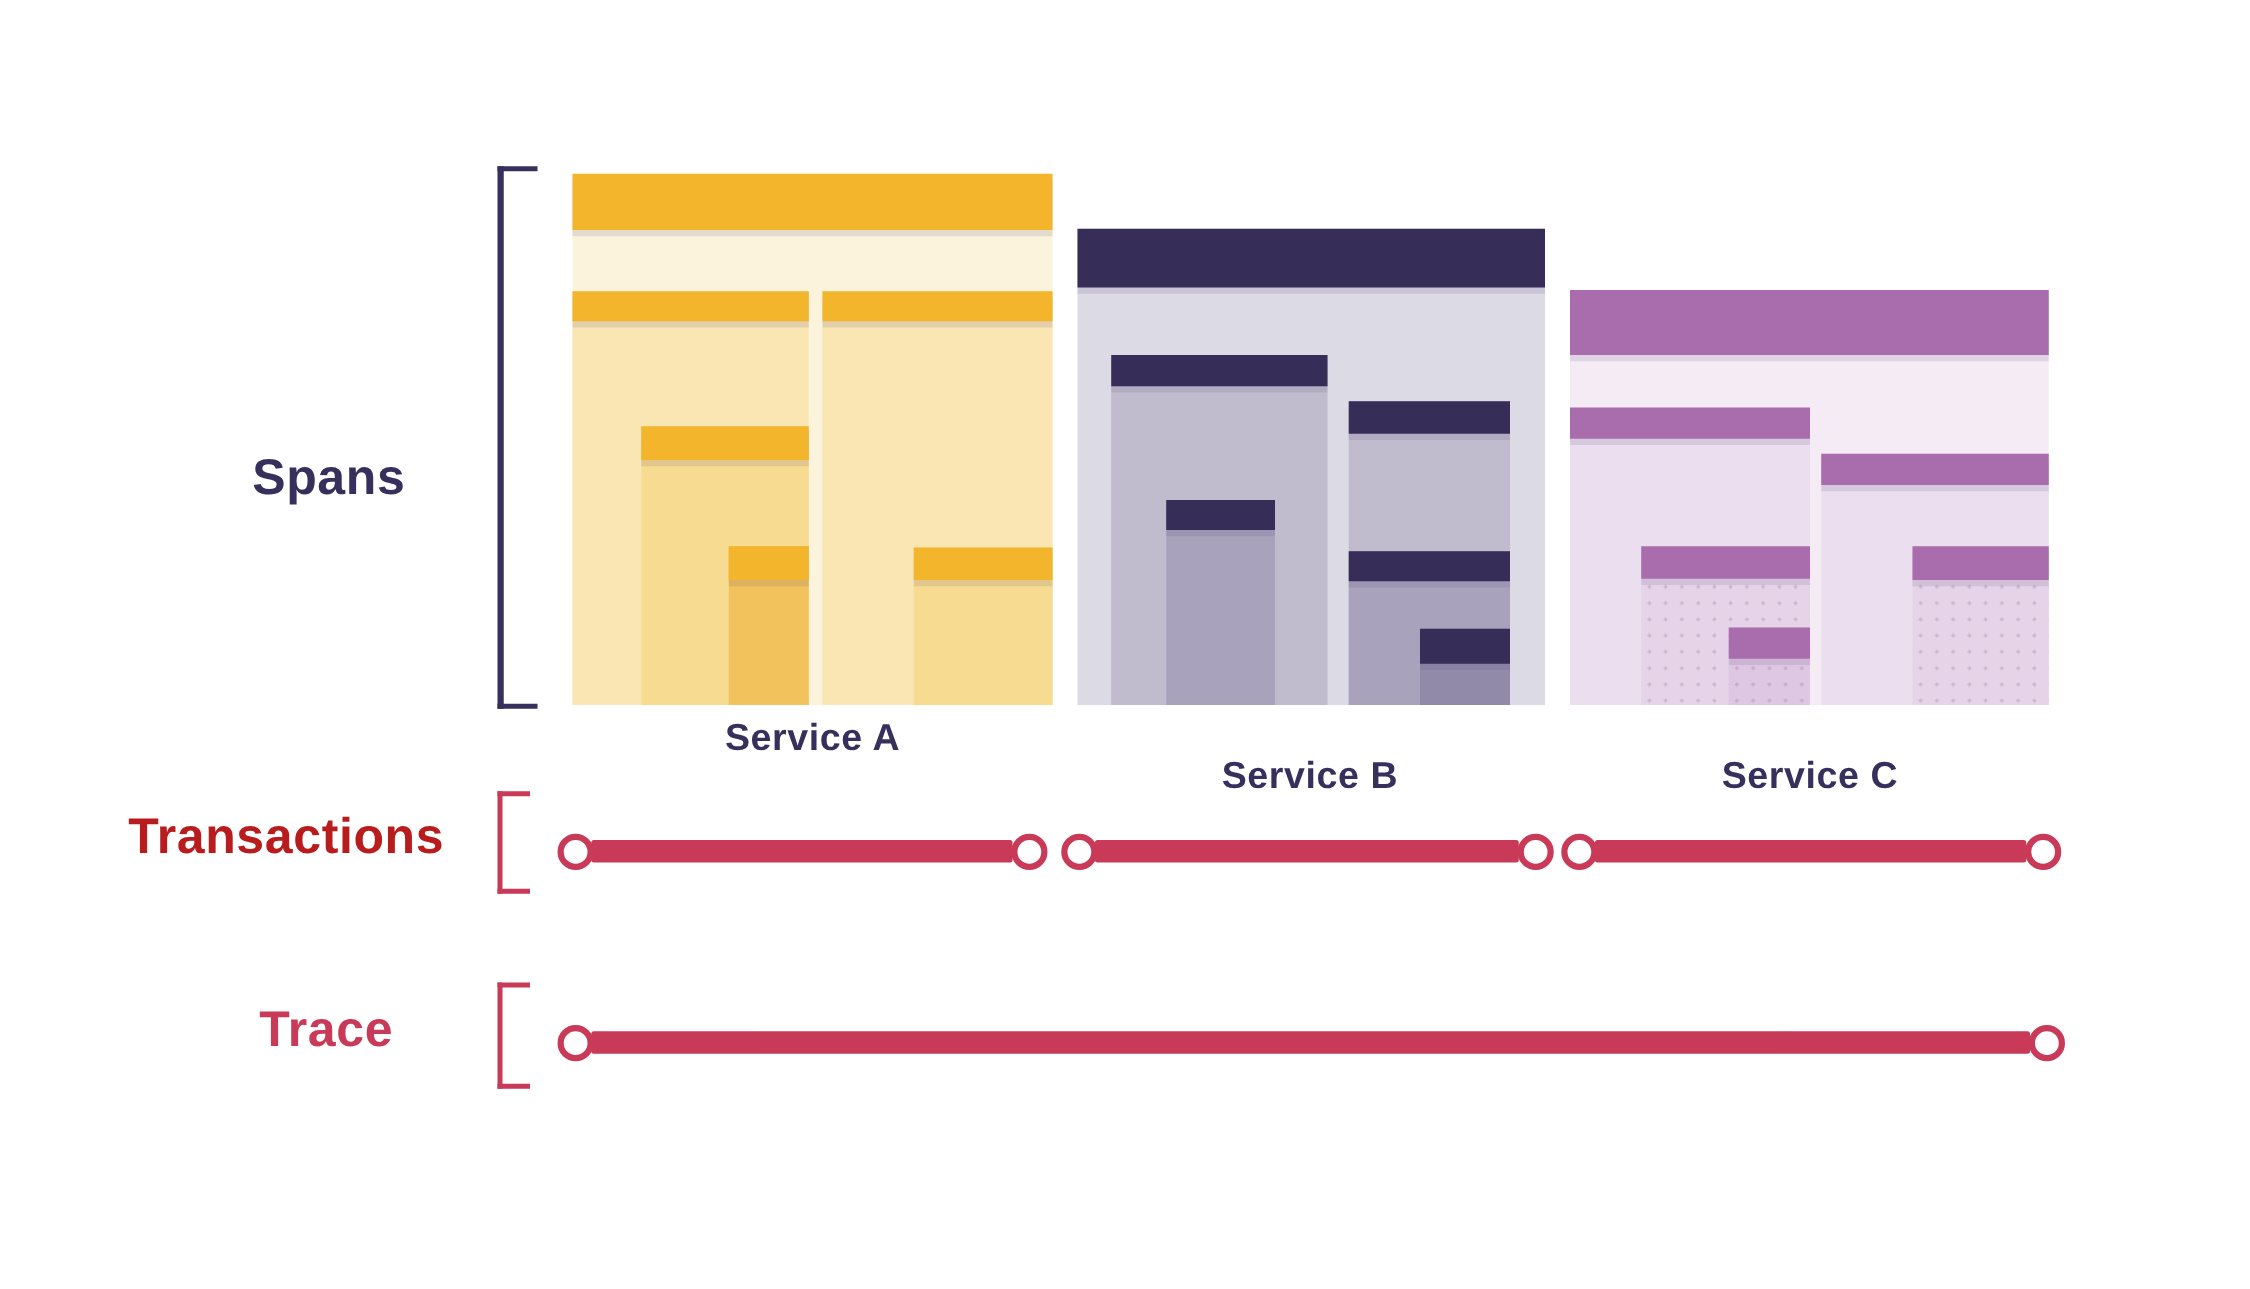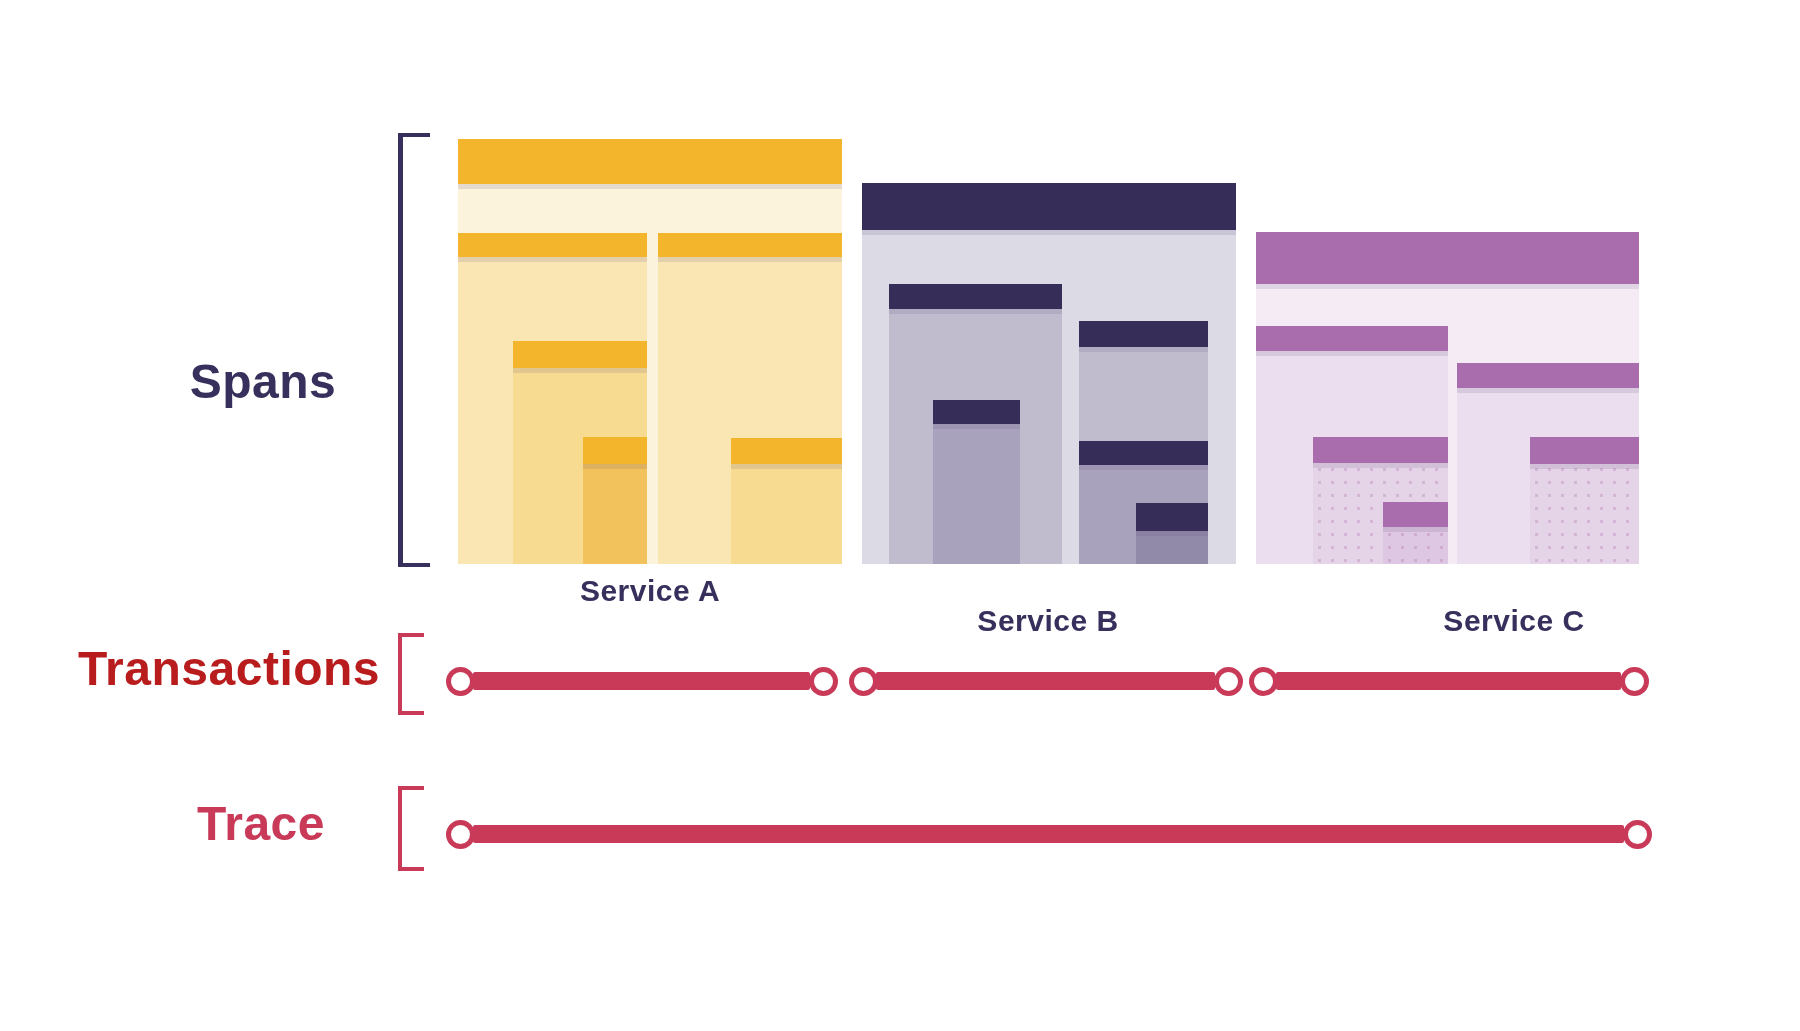--- a/index.html
+++ b/index.html
@@ -28,28 +28,28 @@
     position:absolute;width:19px;height:19px;
     border:5px solid #C93A59;border-radius:50%;
     background:#ffffff;box-sizing:content-box;
   }
 
   
   .label{
     position:absolute;transform:translate(-50%,-50%);
     font-weight:bold;white-space:nowrap;line-height:1;
   }
-  .label.big{font-size:48px;letter-spacing:0.5px;}
+  .label.big{font-size:40px;letter-spacing:0.5px;}
   .label.svc{font-size:30px;color:#38305C;letter-spacing:0.5px;}
   #spans-label{left:263px;top:382px;color:#38305C;}
   #transactions-label{left:229px;top:669px;color:#b91c1c;}
   #trace-label{left:261px;top:824px;color:#C93A59;}
   #service-a-label{left:650px;top:591px;}
   #service-b-label{left:1048px;top:621px;}
-  #service-c-label{left:1514px;top:621px;}
+  #service-c-label{left:1448px;top:621px;}
 
   
   .bracket{
     position:absolute;box-sizing:border-box;
     border-left:4px solid;border-top:4px solid;border-bottom:4px solid;
   }
   #bracket-spans{left:398px;top:133px;width:32px;height:434px;border-color:#38305C;border-left-width:5px;}
   #bracket-transactions{left:398px;top:633px;width:26px;height:82px;border-color:#C93A59;}
   #bracket-trace{left:398px;top:786px;width:26px;height:85px;border-color:#C93A59;}
 </style>

